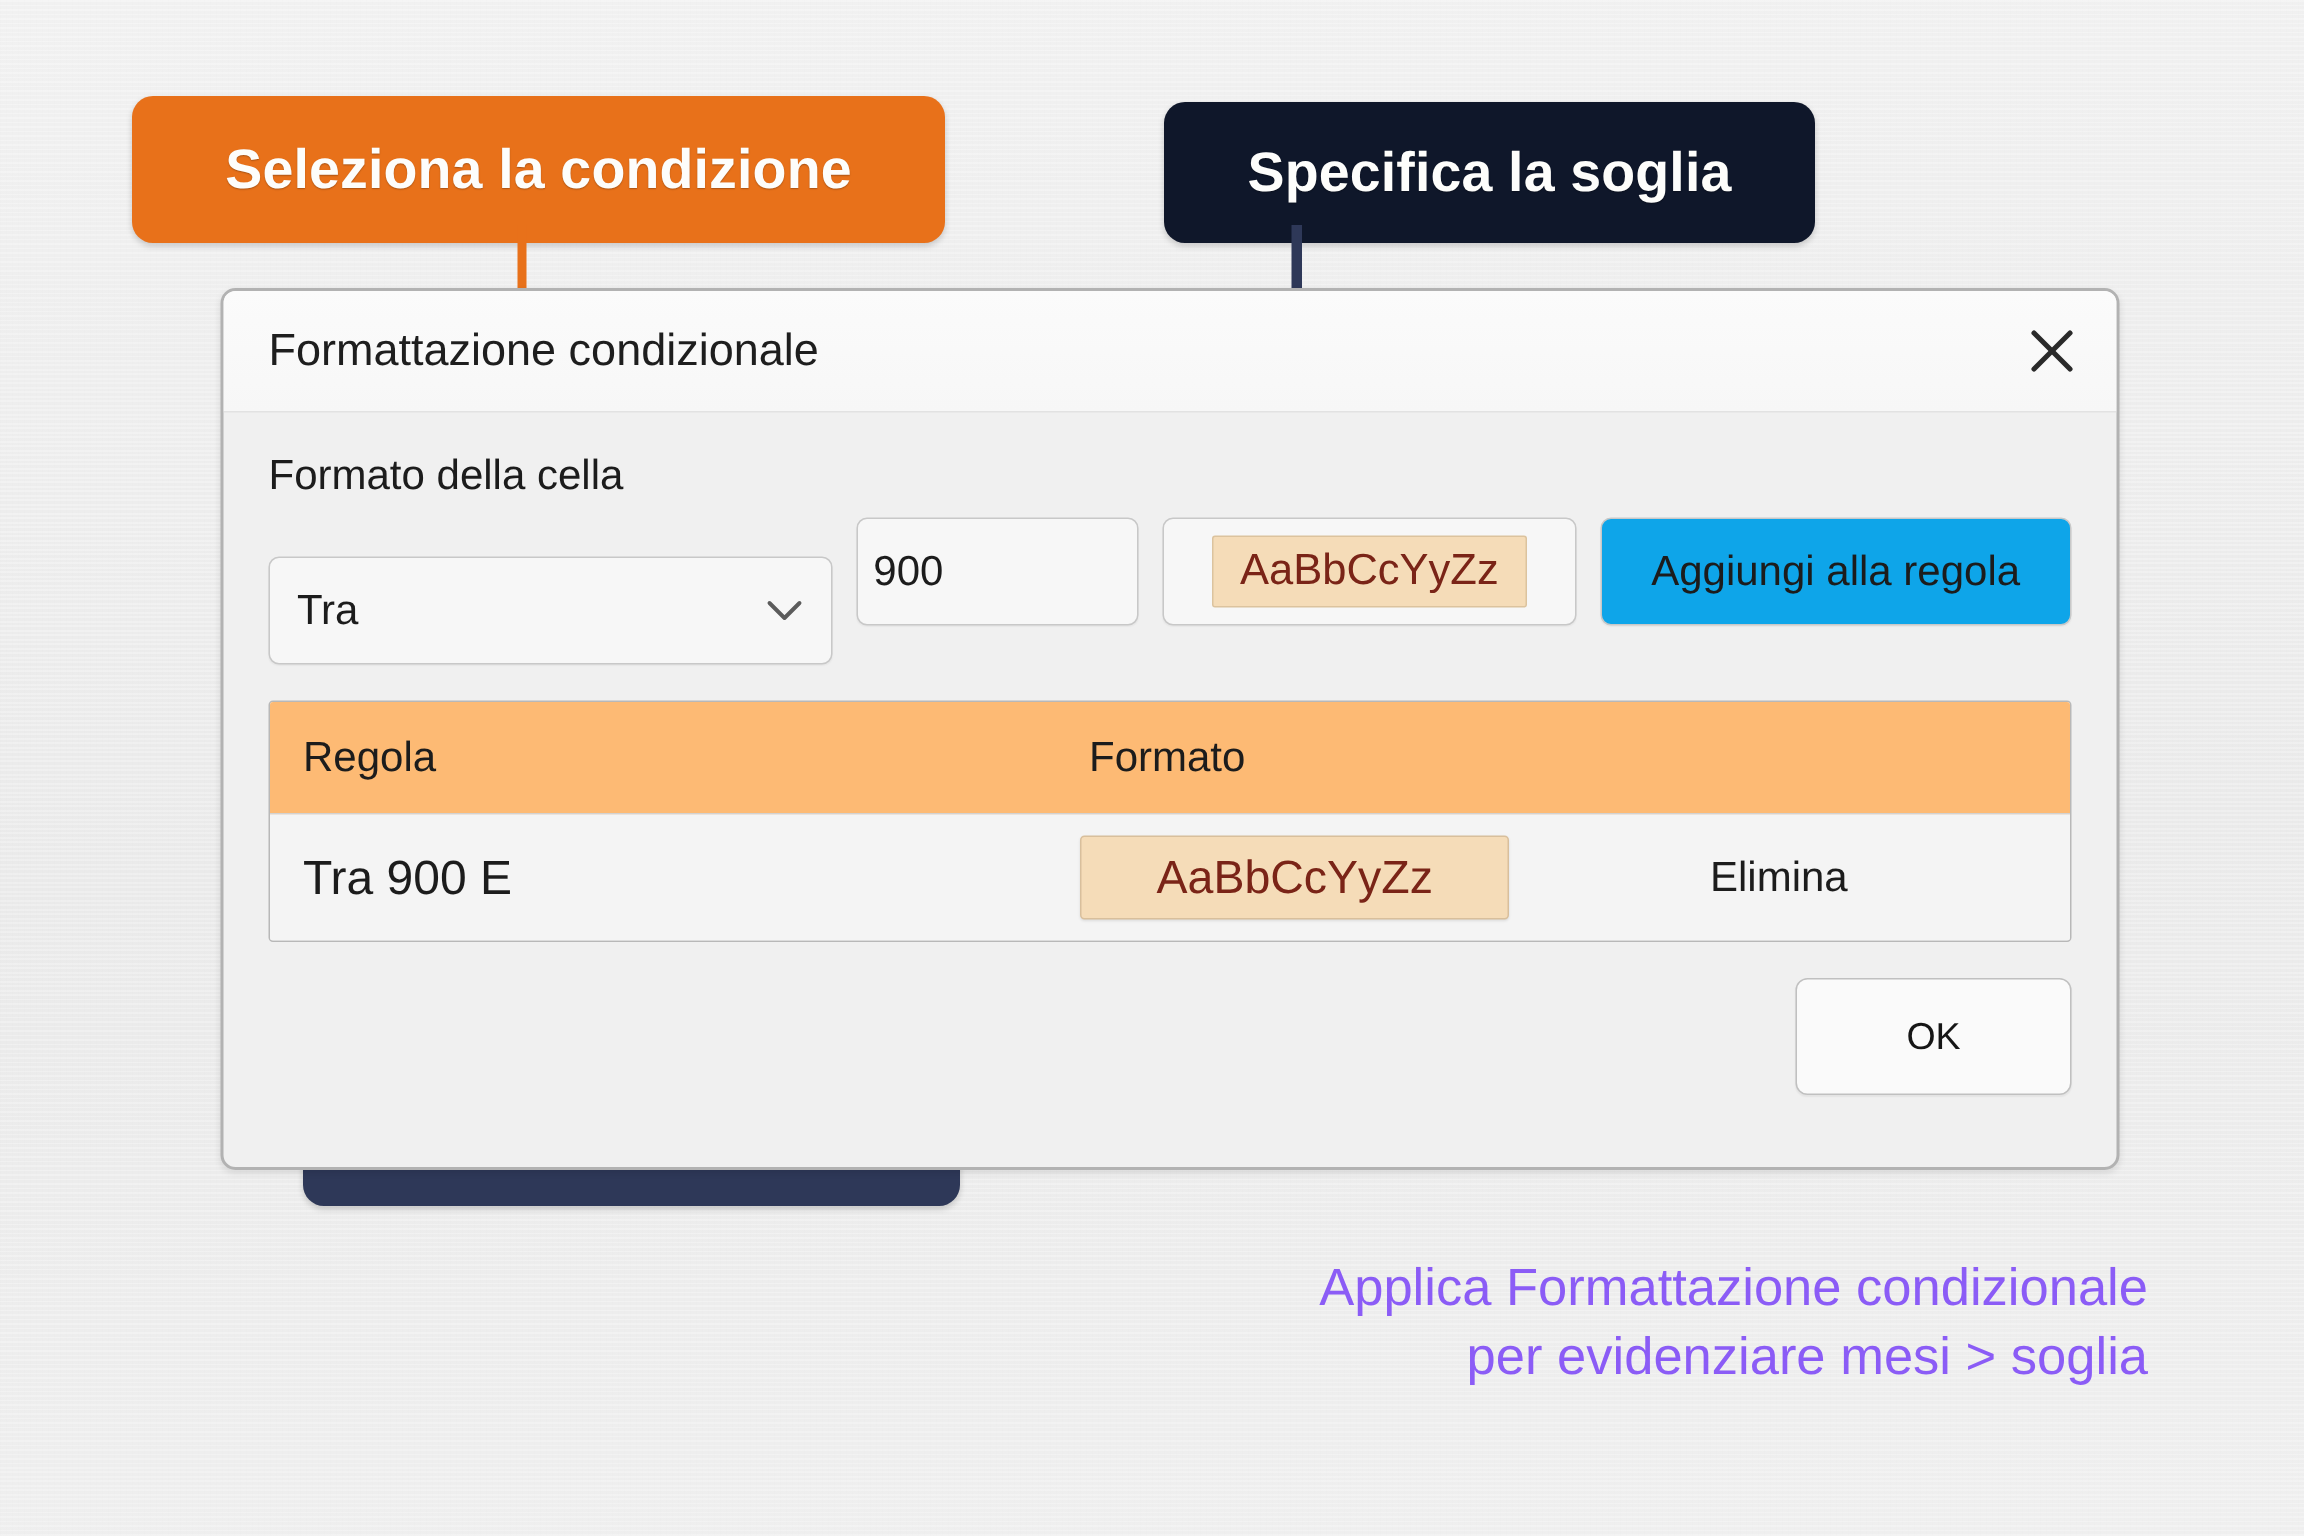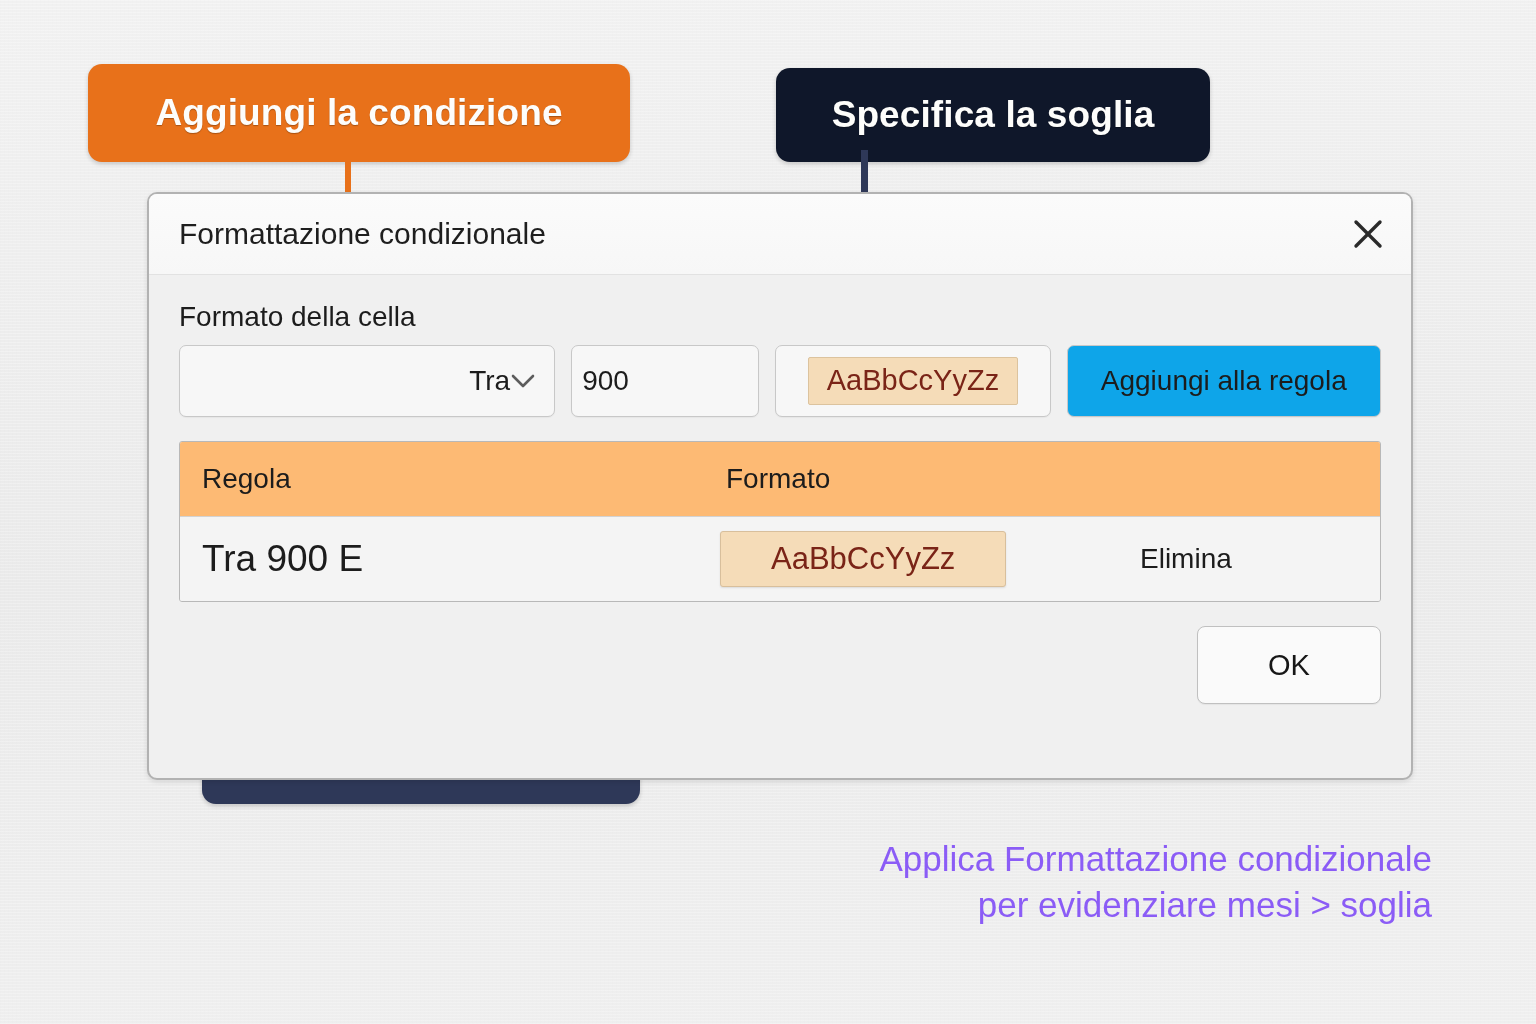--- a/index.html
+++ b/index.html
@@ -148,22 +148,23 @@
     height: 72px;
     display: flex;
     align-items: center;
     font-size: 28px;
     color: #1c1c1c;
     box-shadow: 0 1px 1px rgba(0,0,0,.04);
   }
   .select-ctl {
     width: 380px;
     padding: 12px 18px;
-    justify-content: flex-end;
-    cursor: pointer;
+    justify-content: space-between;
+    cursor: pointer;
+    margin-top: 26px;
   }
   .select-ctl .chev { color: #5c5c5c; display: flex; align-items: center; }
   .value-ctl {
     width: 190px;
     padding: 0 10px;
     cursor: text;
   }
   .preview-ctl {
     width: 278px;
     justify-content: center;
@@ -207,21 +208,21 @@
   }
   .col-rule   { width: 540px; padding-left: 22px; box-sizing: border-box; }
   .col-format { width: 420px; display: flex; align-items: center; }
   .col-format.head { padding-left: 6px; }
   .col-action { flex: 1; display: flex; align-items: center; }
   .th {
     font-size: 28px;
     color: #1c1c1c;
   }
   .td {
-    font-size: 37px;
+    font-size: 32px;
     color: #1c1c1c;
   }
   .row-swatch {
     background: #f5dcb8;
     border: 1px solid #d8bf9c;
     color: #7a2417;
     font-size: 31px;
     padding: 10px 50px;
     border-radius: 3px;
     line-height: 1.1;
@@ -238,21 +239,21 @@
     justify-content: flex-end;
     gap: 26px;
     padding: 24px 30px 0 30px;
   }
   .btn {
     width: 182px;
     height: 76px;
     background: #fafafa;
     border: 1px solid #c0c0c0;
     border-radius: 8px;
-    font-size: 29px;
+    font-size: 25px;
     color: #161616;
     display: flex;
     align-items: center;
     justify-content: center;
     cursor: pointer;
     font-family: "Liberation Sans", sans-serif;
     box-shadow: 0 1px 1px rgba(0,0,0,.05);
   }
 
   
@@ -266,21 +267,21 @@
     color: #8b5cf6;
   }
   .caption div { white-space: nowrap; }
 </style>
 </head>
 <body>
 
 <div class="bg-texture"></div>
 <div class="bg-noise"></div>
 
-<div class="callout callout-orange">Aggiungi la condizione</div>
+<div class="callout callout-orange">Seleziona la condizione</div>
 <div class="connector connector-orange"></div>
 
 <div class="callout callout-navy-top">Specifica la soglia</div>
 <div class="connector connector-navy-top"></div>
 
 <div class="callout callout-navy-bottom">Definisci il formato</div>
 <div class="connector connector-navy-bottom"></div>
 
 <div class="dialog">
 

